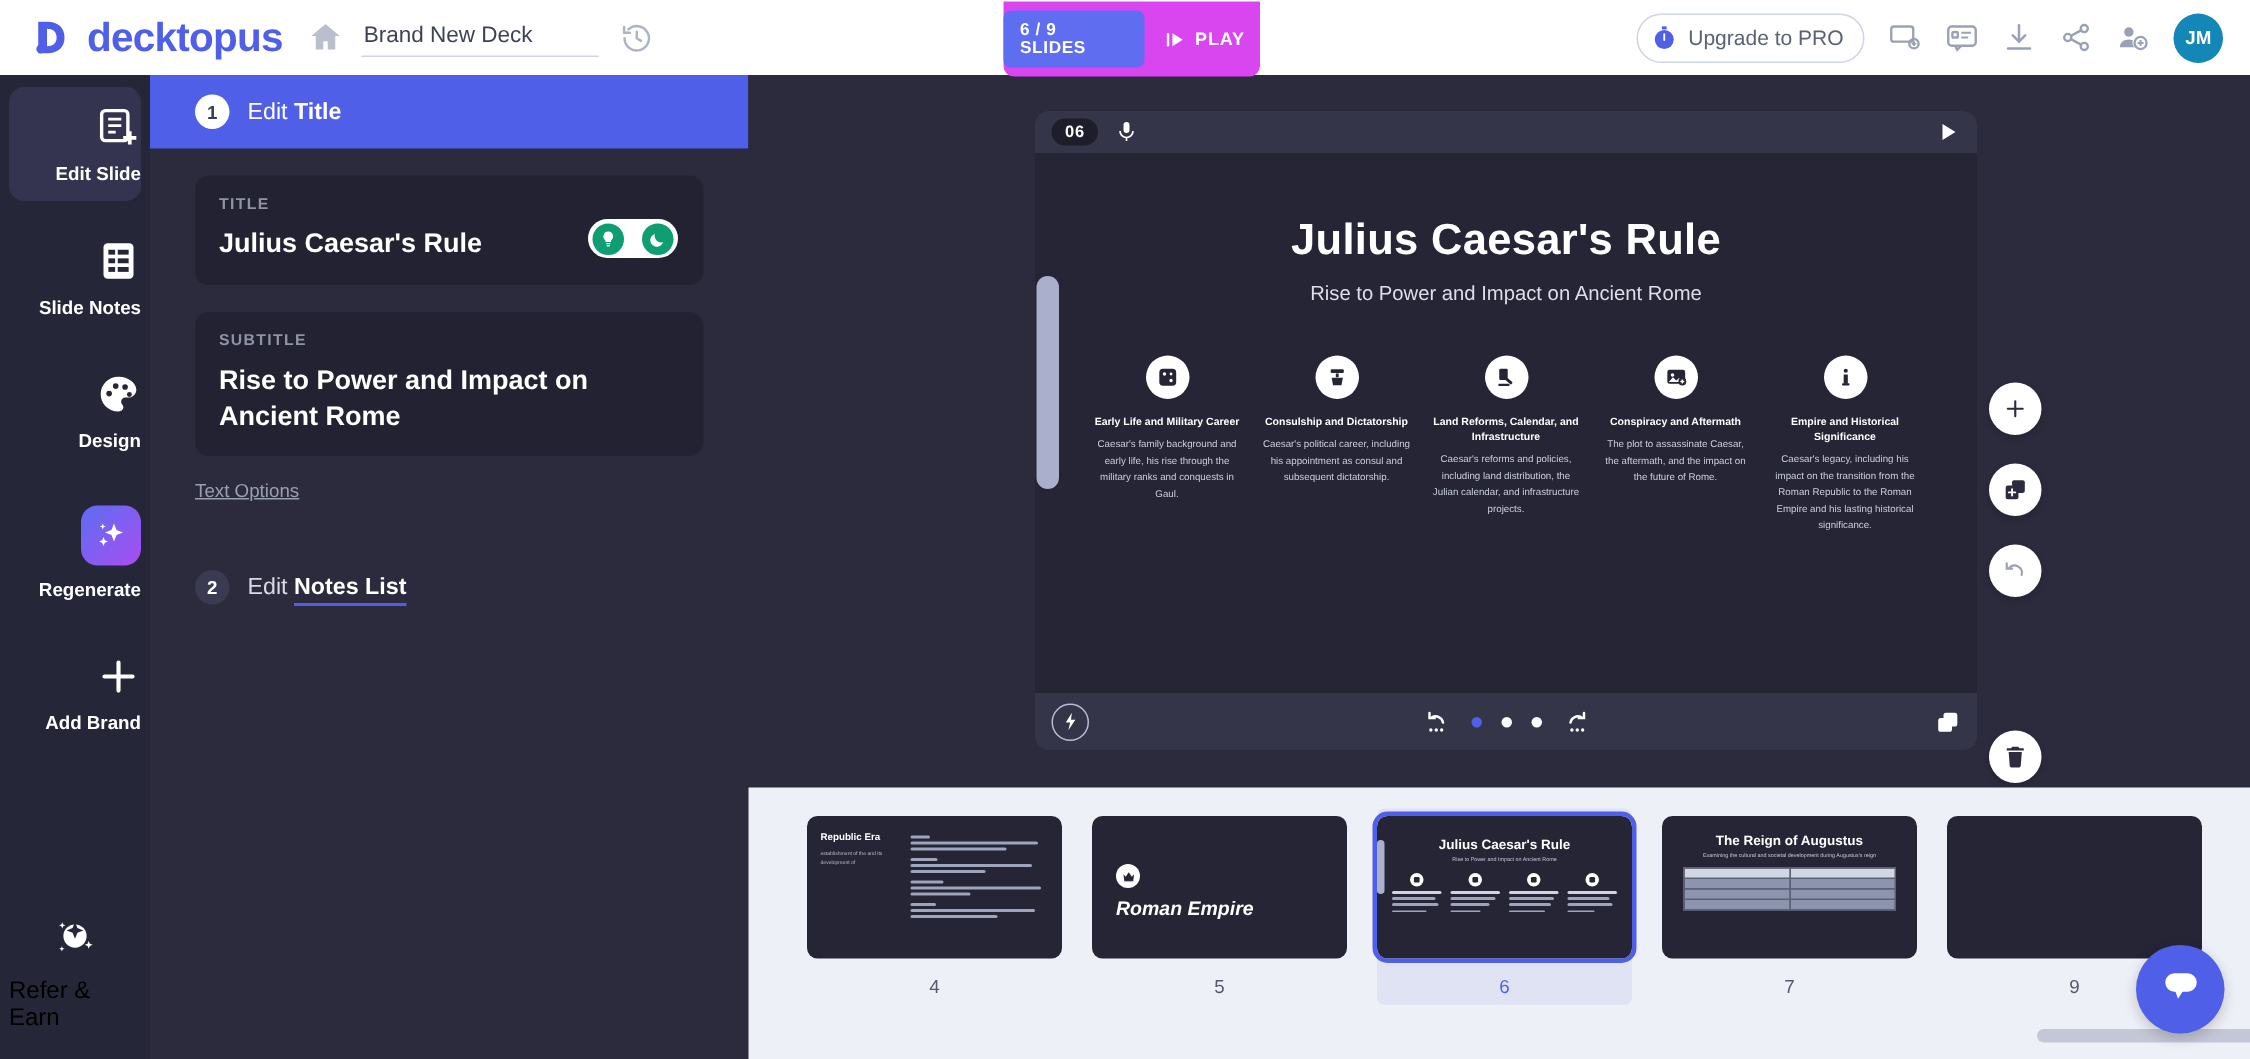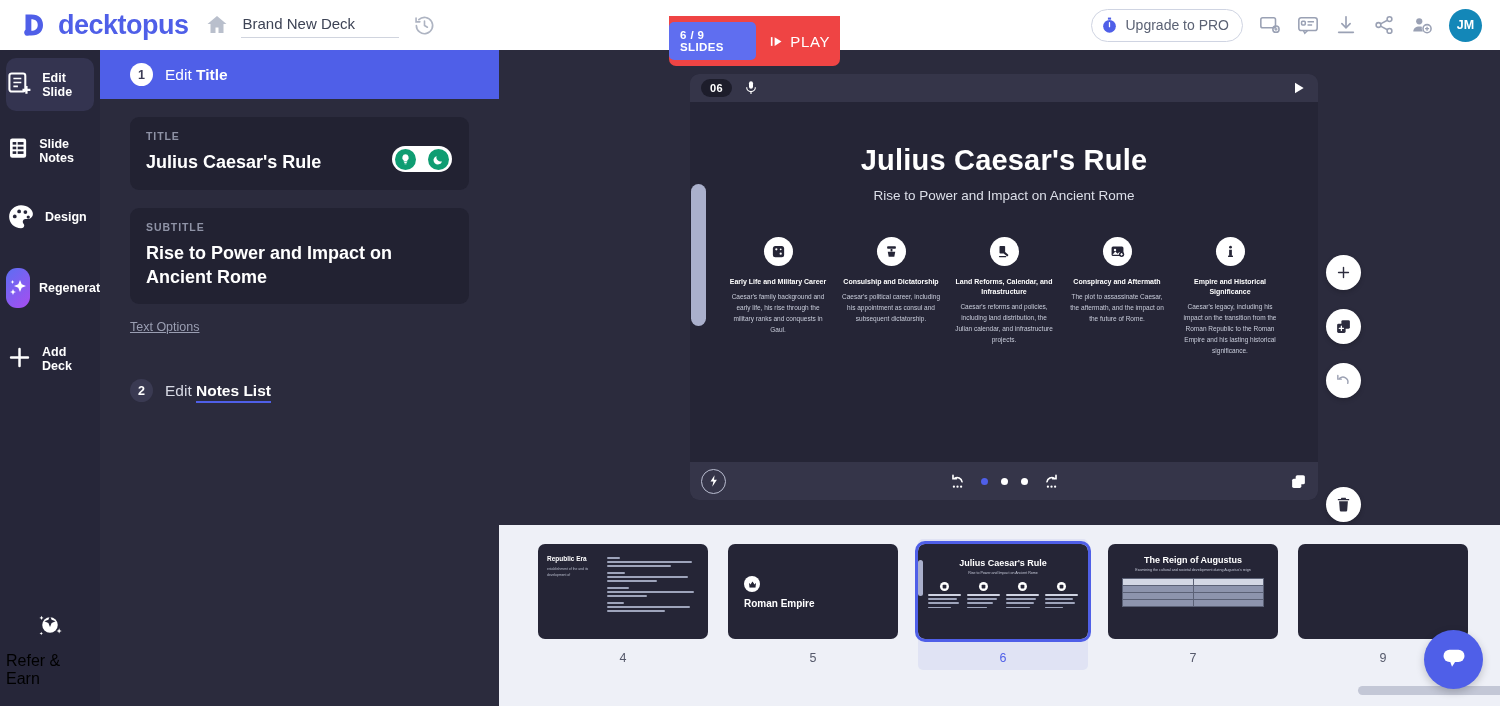--- a/index.html
+++ b/index.html
@@ -28,33 +28,33 @@
   .deck-title-input {
     margin-left: 12px; width: 158px;
     border: none; border-bottom: 1px solid #d0d4de;
     font-family: "Liberation Sans", sans-serif;
     font-size: 15px; color: #3d4355; padding: 3px 2px 5px 2px;
     background: transparent; outline: none;
   }
   .history-icon { margin-left: 14px; width: 23px; height: 23px; color: #aeb4c2; }
 
   .play-group {
-    position: absolute; left: 669px; top: 16px;
+    position: absolute; left: 669px; top: 1px;
     height: 50px; width: 171px;
-    background: #ef4444;
+    background: #d946ef;
     border-radius: 0 0 7px 7px;
     display: flex; align-items: center; justify-content: center; gap: 3px;
   }
   .slides-pill {
     background: #5f6ef0; color: #fff; font-size: 11.5px; font-weight: bold;
     letter-spacing: 0.4px; padding: 7px 11px; border-radius: 5px;
   }
   .play-btn {
     display: flex; align-items: center; gap: 6px;
-    color: #fff; font-size: 15px; font-weight: normal; letter-spacing: 0.6px;
+    color: #fff; font-size: 12px; font-weight: bold; letter-spacing: 0.6px;
     padding: 7px 10px; border-radius: 5px; cursor: pointer;
   }
 
   .right-tools {
     position: absolute; right: 18px; top: 0; height: 50px;
     display: flex; align-items: center; gap: 16px;
   }
   .pro-btn {
     display: flex; align-items: center; gap: 7px;
     border: 1px solid #cfd4e2; border-radius: 20px;
@@ -71,21 +71,21 @@
 
   
   .leftnav {
     position: absolute; left: 0; top: 50px; width: 100px; height: 656px;
     background: #262639;
     display: flex; flex-direction: column; align-items: center;
     padding-top: 8px;
   }
   .nav-item {
     width: 88px; padding: 12px 0 11px 0; margin-bottom: 13px;
-    display: flex; flex-direction: row; align-items: center; gap: 9px;
+    display: flex; flex-direction: column; align-items: flex-end; gap: 9px;
     border-radius: 10px; cursor: pointer;
   }
   .nav-item.active { background: #343450; }
   .nav-item .nicon { width: 30px; height: 30px; color: #fff; }
   .nav-item .nlabel { font-size: 12.5px; color: #fff; font-weight: bold; }
   .regen-box {
     width: 40px; height: 40px; border-radius: 11px;
     background: linear-gradient(135deg,#5c6ef2 0%,#a84df0 100%);
     display: flex; align-items: center; justify-content: center;
   }
@@ -258,21 +258,21 @@
   .t-sub-c { color:#c5c9d8; font-size: 3.6px; text-align:center; margin-top:3px; }
   .t-line { background:#9ea4bb; height:1.6px; border-radius:1px; margin-bottom:2.6px; }
   .t-iconrow { display:flex; justify-content:center; gap:6px; margin-top:7px; }
   .t-ic { width:42px; }
   .t-ic-circ { width:9px;height:9px;border-radius:50%;background:#fff;margin:0 auto 3px auto;
     display:flex;align-items:center;justify-content:center; }
   .t-ic-circ svg { width:5px;height:5px;color:#252536; }
   .t-badge { width:16px;height:16px;border-radius:50%;background:#fff;
     display:flex;align-items:center;justify-content:center;margin-bottom:6px; }
   .t-badge svg { width:9px;height:9px;color:#252536; }
-  .t-label { color:#fff;font-size:10px;font-weight:bold; }
+  .t-label { color:#fff;font-size:13px;font-weight:bold;font-style:italic; }
   .t-tbl { width:100%; border-collapse:collapse; }
   .t-tbl td { border:0.5px solid #5b6176; height:7px; }
 
   .hscroll-track {
     position: absolute; left: 499px; bottom: 11px; width: 1001px; height: 9px;
   }
   .hscroll-thumb {
     position: absolute; left: 360px; width: 440px; height: 9px;
     background: #c3c7d6; border-radius: 5px; cursor: pointer;
   }
@@ -420,21 +420,21 @@
           </svg>
       </span>
       <span class="nlabel">Regenerate</span>
     </div>
     <div class="nav-item">
       <span class="nicon">
         <svg viewBox="0 0 24 24" fill="none" stroke="currentColor" stroke-width="2.2" stroke-linecap="round">
             <path d="M12 4.5v15M4.5 12h15"></path>
           </svg>
       </span>
-      <span class="nlabel">Add Deck</span>
+      <span class="nlabel">Add Brand</span>
     </div>
     <div class="refer-item">
       <span class="nicon">
         <svg viewBox="0 0 24 24" fill="#fff" width="30" height="30">
             <circle cx="12" cy="12" r="6.2"></circle>
             <path d="M12 4.5l1.3 3.2 3.2 1.3-3.2 1.3L12 13.5l-1.3-3.2L7.5 9l3.2-1.3z" fill="#262639"></path>
             <path d="M19.3 14.6l.6 1.5 1.5.6-1.5.6-.6 1.5-.6-1.5-1.5-.6 1.5-.6z"></path>
             <path d="M5.2 4.6l.5 1.2 1.2.5-1.2.5-.5 1.2-.5-1.2L3.5 6.3l1.2-.5z"></path>
             <path d="M5 17.4l.4 1 1 .4-1 .4-.4 1-.4-1-1-.4 1-.4z"></path>
           </svg>

